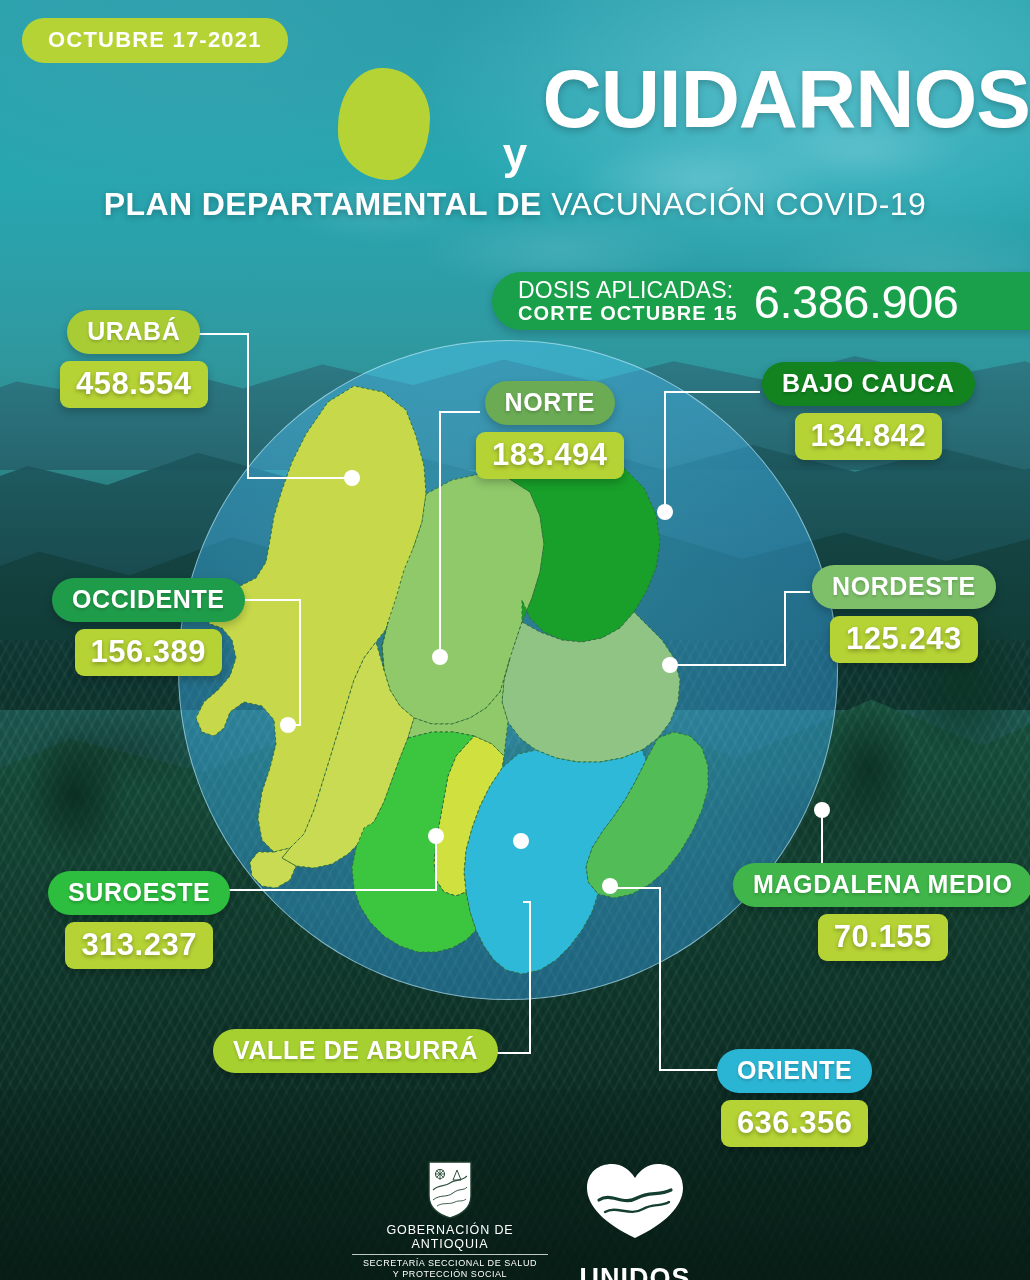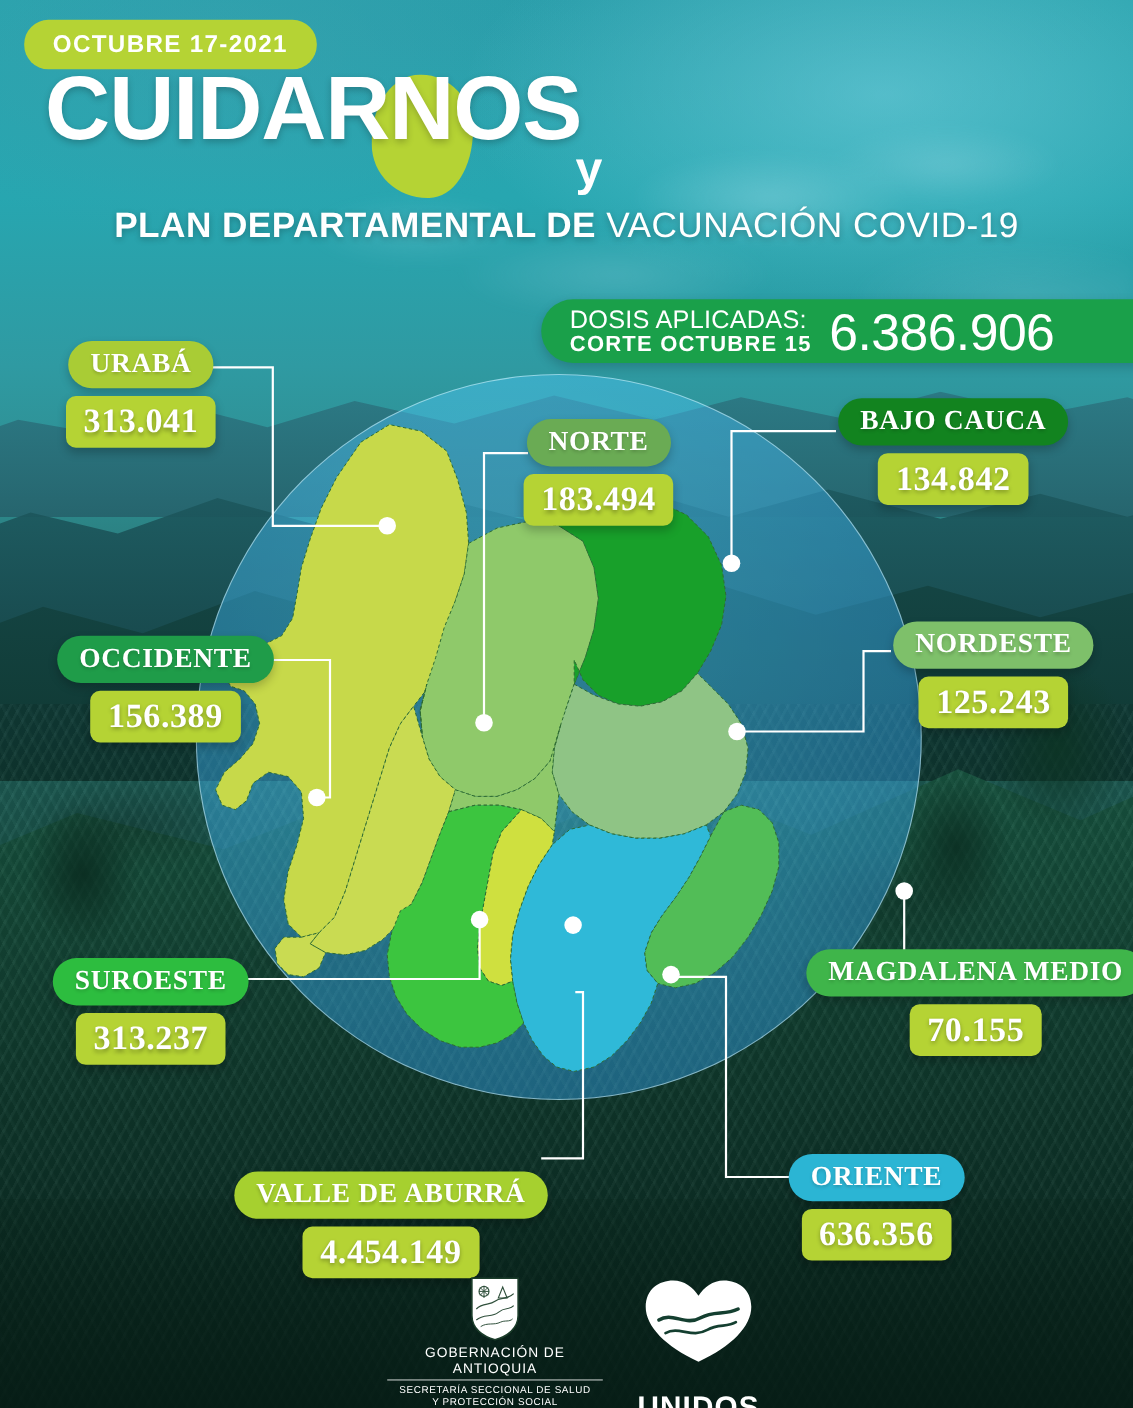--- a/index.html
+++ b/index.html
@@ -97,21 +97,21 @@
     background:rgba(40,130,200,.22);
   }
 
   
   .date-badge{
     position:absolute; left:22px; top:18px;
     background:#b5d334; color:#ffffff;
     border-radius:22px; padding:9px 26px 10px 26px;
     font-size:22px; font-weight:bold; letter-spacing:1.2px;
   }
-  .title-wrap{ position:absolute; left:0; top:60px; width:100%; text-align:left;padding-left:41px; }
+  .title-wrap{ position:absolute; left:0; top:60px; width:100%; text-align:right; }
   .blob{
     position:absolute; left:338px; top:68px; width:92px; height:112px;
     background:#b5d334; border-radius:48% 52% 44% 56% / 54% 46% 56% 44%;
   }
   .t1{
     position:relative; color:#ffffff; font-size:82px; font-weight:bold;
     letter-spacing:-1px; line-height:.95;
     text-shadow:0 3px 7px rgba(0,0,0,.22);
   }
   .t2row{ position:relative; display:flex; align-items:flex-end; justify-content:center; gap:6px; margin-top:-6px; }
@@ -138,21 +138,21 @@
   .dose-l .l2{ color:#ffffff; font-size:20px; font-weight:bold; letter-spacing:1.1px; }
   .dose-num{ color:#ffffff; font-size:47px; font-weight:normal; letter-spacing:-.5px; }
 
   
   .map-svg{ position:absolute; left:178px; top:340px; width:660px; height:680px; }
 
   
   .conn{ position:absolute; left:0; top:0; width:1030px; height:1280px; pointer-events:none; }
 
   
-  .lab{ position:absolute;font-family:Liberation Serif, serif; }
+  .lab{ position:absolute; }
   .pill{
     display:inline-block; border-radius:22px; padding:7px 20px 8px 20px;
     color:#ffffff; font-weight:bold; font-size:25px; letter-spacing:.6px;
     white-space:nowrap; box-shadow:0 4px 9px rgba(0,0,0,.22);
     text-shadow:0 2px 3px rgba(0,0,0,.18);
   }
   .num{
     display:inline-block; background:#b5d334; border-radius:9px;
     padding:5px 16px 6px 16px; color:#ffffff; font-weight:bold; font-size:31px;
     letter-spacing:.5px; box-shadow:0 4px 9px rgba(0,0,0,.22);
@@ -301,21 +301,21 @@
       <circle cx="670" cy="665" r="8"></circle>
       <circle cx="436" cy="836" r="8"></circle>
       <circle cx="822" cy="810" r="8"></circle>
       <circle cx="521" cy="841" r="8"></circle>
       <circle cx="610" cy="886" r="8"></circle>
     </g>
   </svg>
 
   <div class="lab r-center" style="left:60px; top:310px;">
     <div><span class="pill" style="background: rgb(169, 204, 53);">URABÁ</span></div>
-    <div><span class="num">313.041</span></div>
+    <div><span class="num">458.554</span></div>
   </div>
 
   <div class="lab r-center" style="left:476px; top:381px;">
     <div><span class="pill" style="background: rgb(106, 171, 84);">NORTE</span></div>
     <div><span class="num">183.494</span></div>
   </div>
 
   <div class="lab r-center" style="left:762px; top:362px;">
     <div><span class="pill" style="background: rgb(18, 131, 31);">BAJO CAUCA</span></div>
     <div><span class="num">134.842</span></div>
@@ -334,23 +334,22 @@
   <div class="lab r-center" style="left:48px; top:871px;">
     <div><span class="pill" style="background: rgb(45, 189, 63);">SUROESTE</span></div>
     <div><span class="num">313.237</span></div>
   </div>
 
   <div class="lab r-center" style="left:733px; top:863px;">
     <div><span class="pill" style="background: rgb(63, 181, 74);">MAGDALENA MEDIO</span></div>
     <div><span class="num">70.155</span></div>
   </div>
 
-  <div class="lab r-center" style="left:213px; top:1029px;margin-top:36px;">
+  <div class="lab r-center" style="left:213px; top:1029px;">
     <div><span class="pill" style="background: rgb(166, 208, 47);">VALLE DE ABURRÁ</span></div>
-    <div><span class="num">4.454.149</span></div>
   </div>
 
   <div class="lab r-center" style="left:717px; top:1049px;">
     <div><span class="pill" style="background: rgb(43, 181, 212);">ORIENTE</span></div>
     <div><span class="num">636.356</span></div>
   </div>
 
   <div class="footer">
     <div class="gob">
       <div class="shield-wrap">

